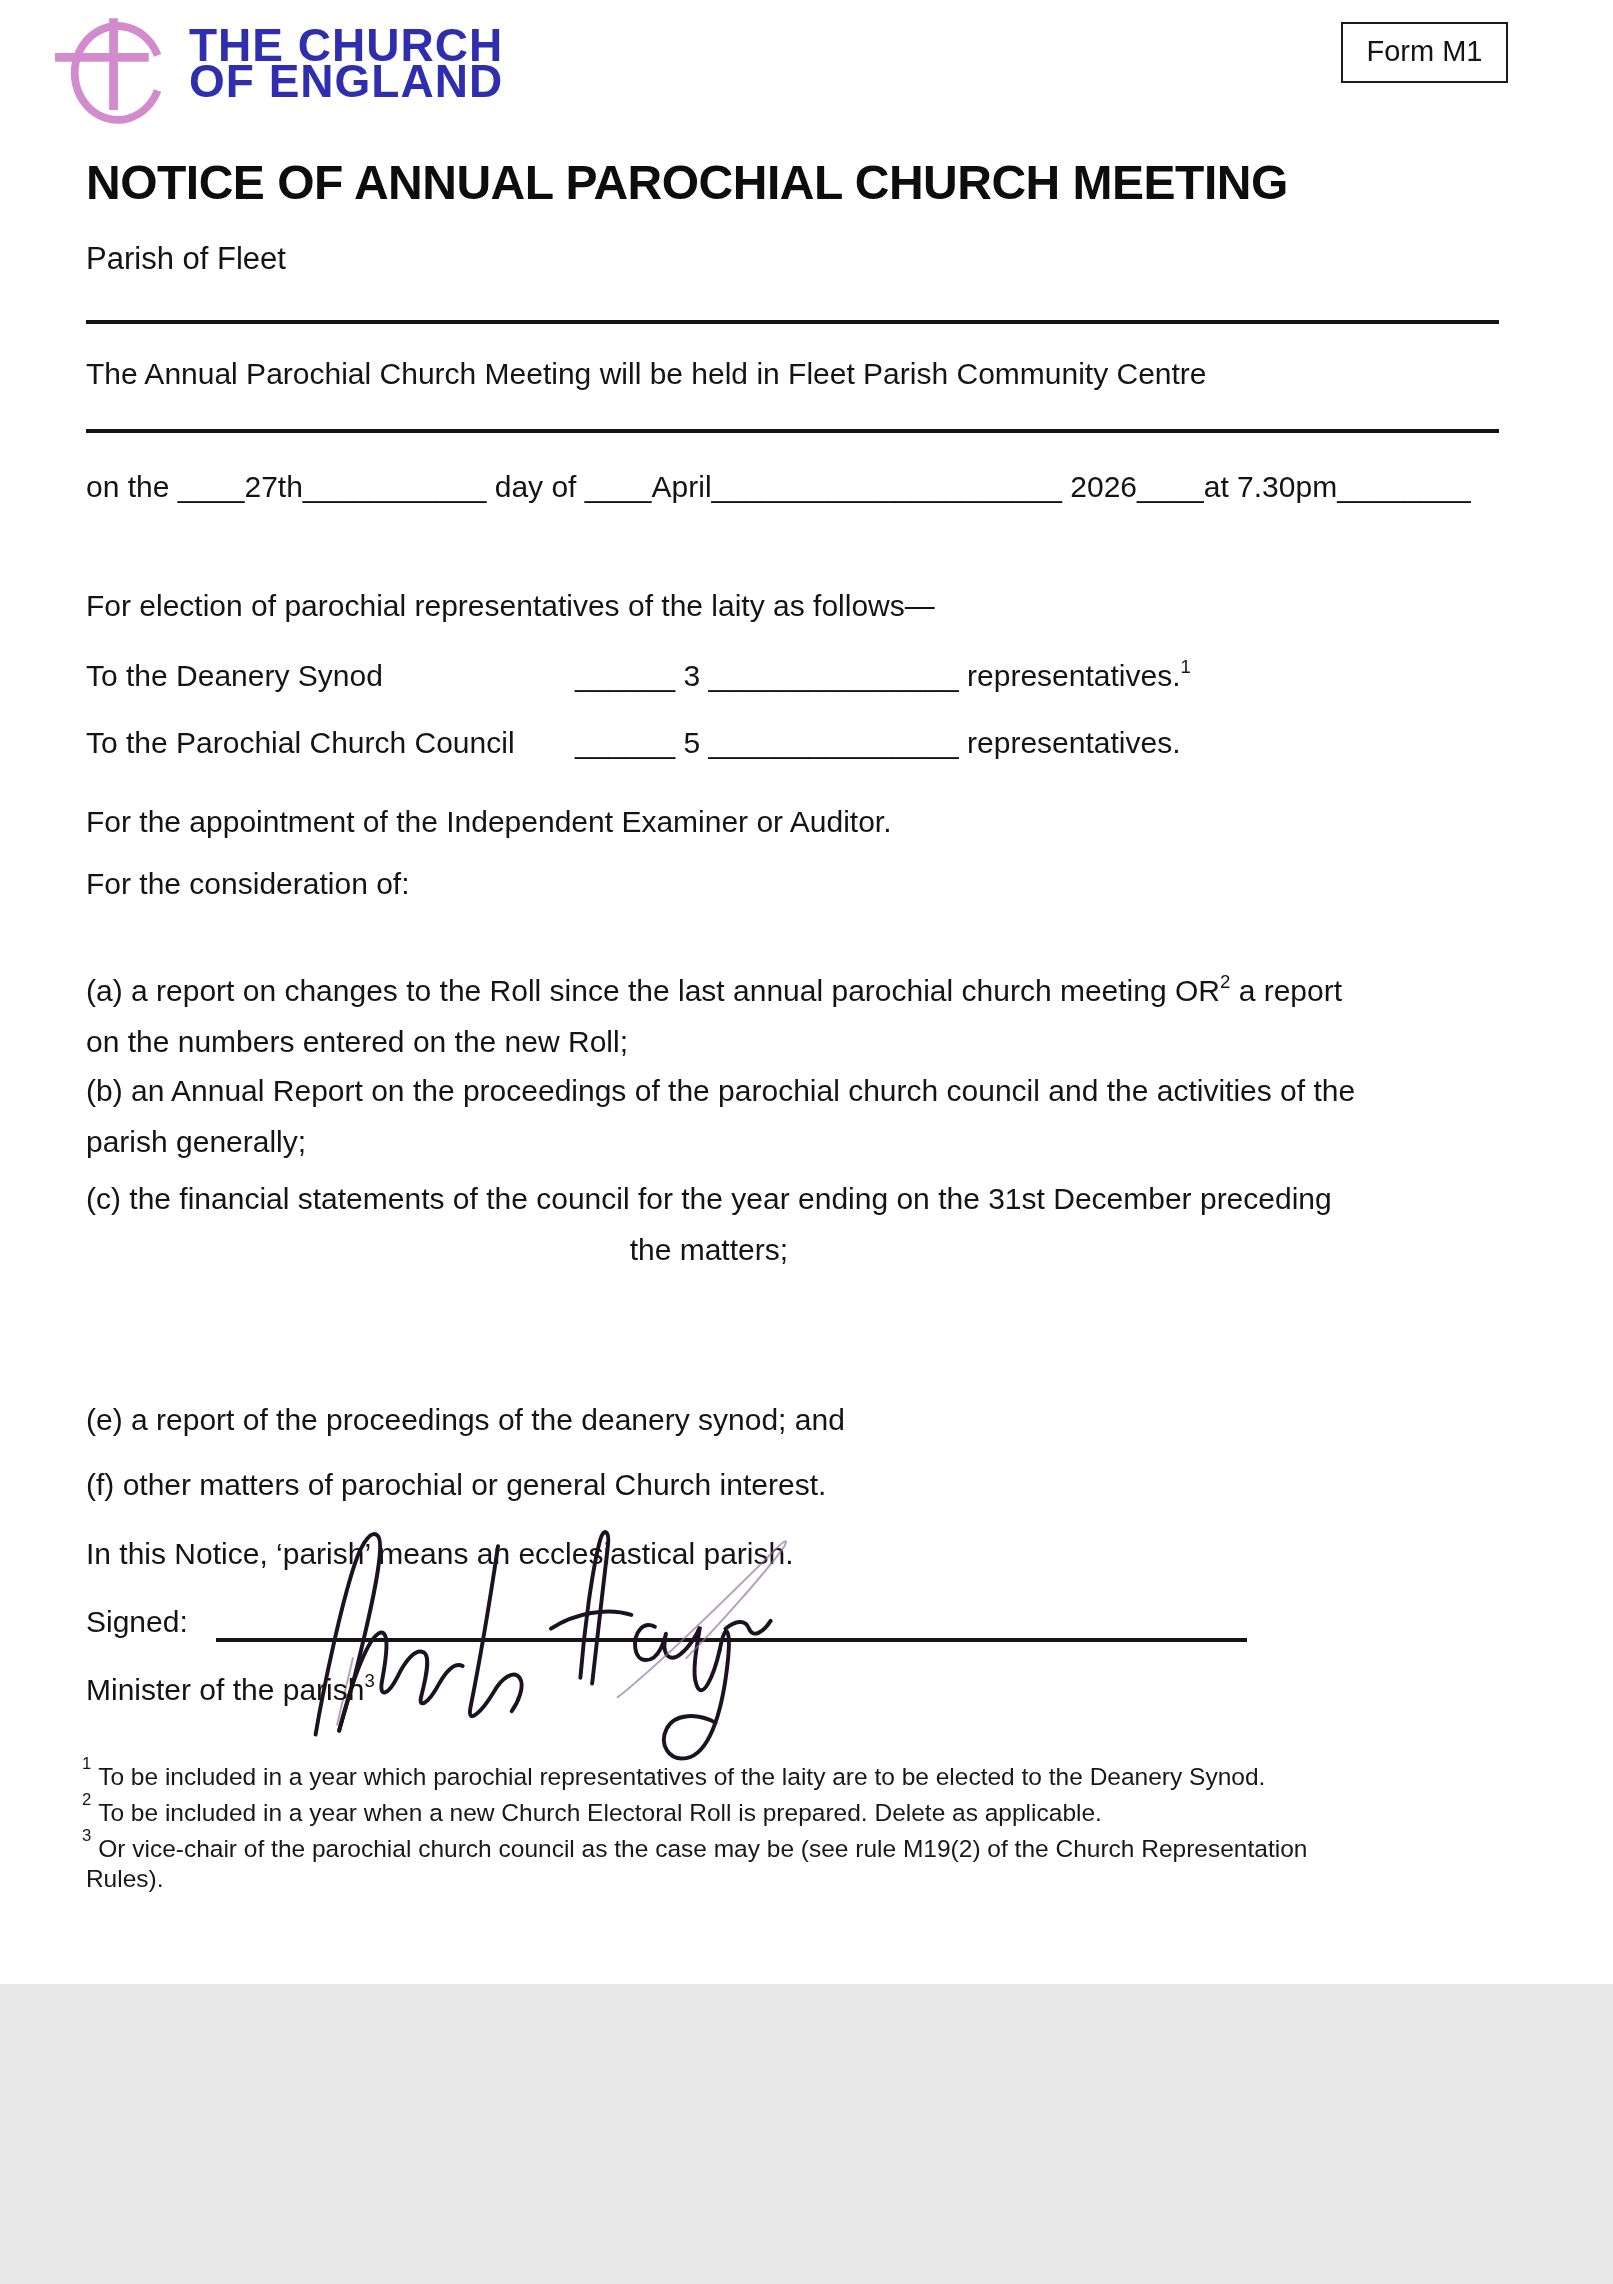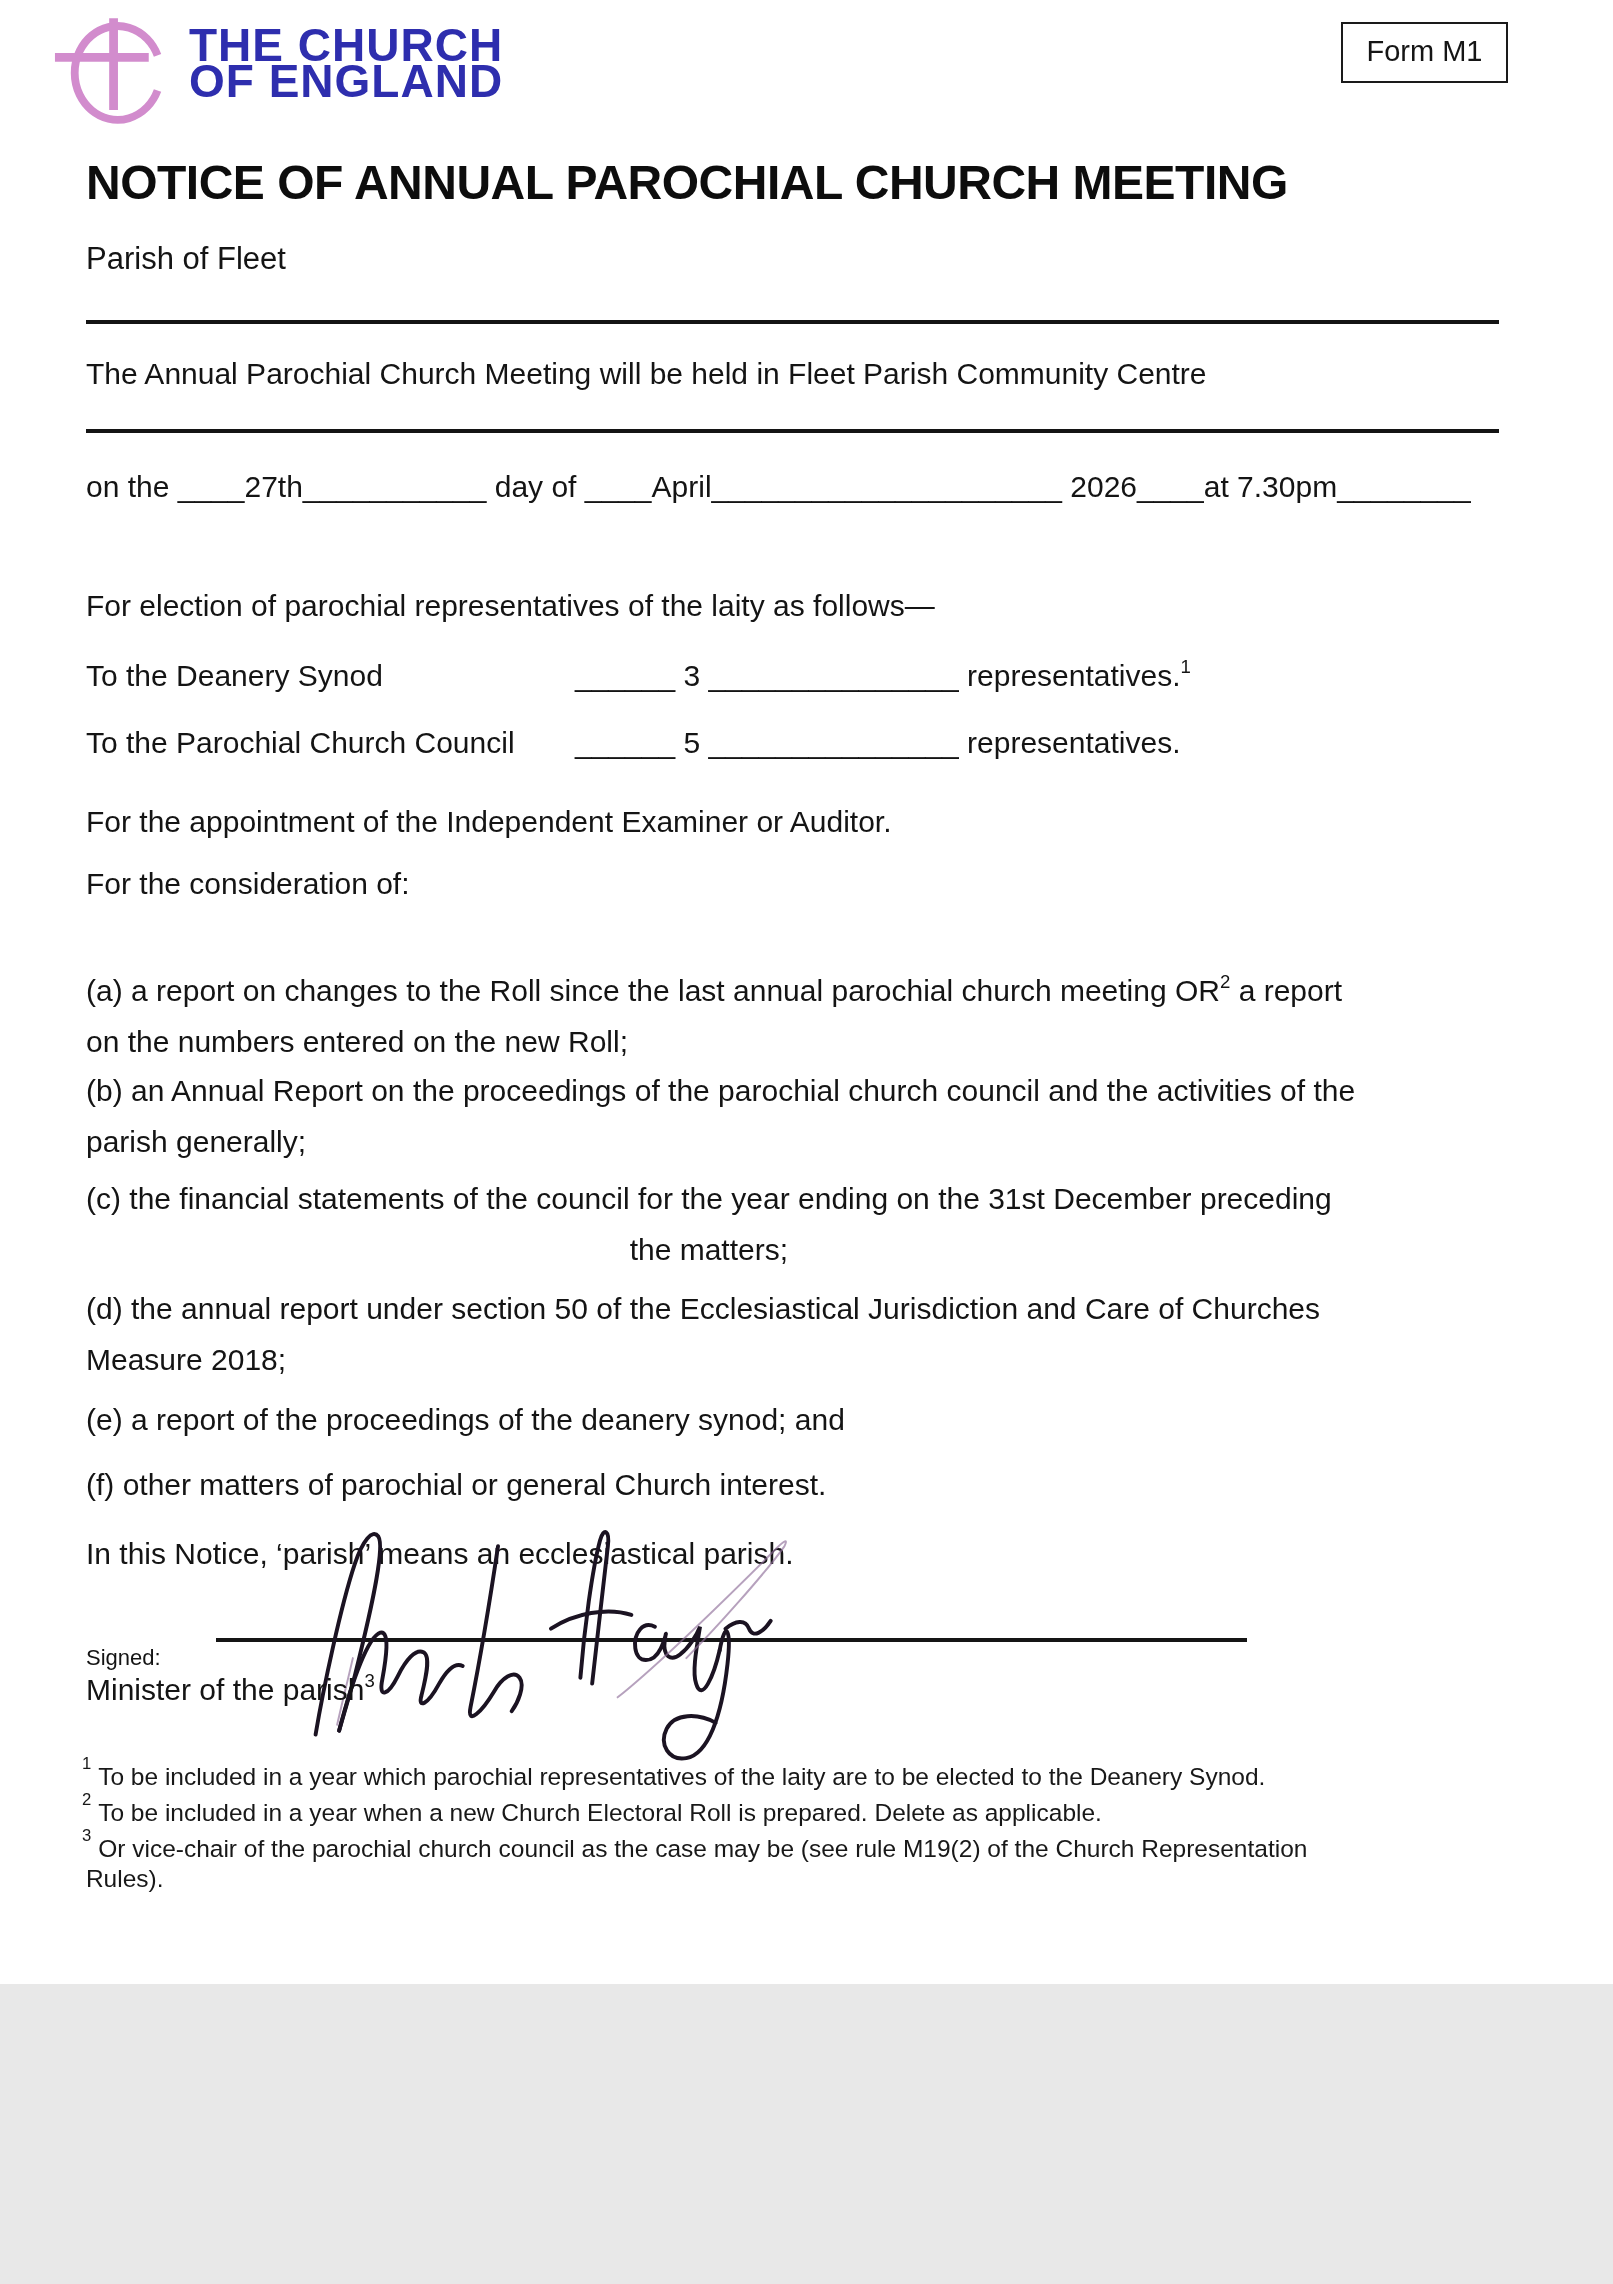--- a/index.html
+++ b/index.html
@@ -37,21 +37,21 @@
   .item-a{top:958px;}
   .item-b{top:1065px;}
   .item-c{top:1173px;text-align:center;}
   .item-d{top:1283px;}
   .item-e{top:1394px;}
   .item-f{top:1459px;}
   .definition{top:1528px;}
   .ln{white-space:nowrap;}
   .fld-label{display:inline-block; width:489px;}
   sup.inline-note{font-size:18.6px; position:relative; top:-2px;}
-  .signed-label{left:86px; top:1645px; font-size:22px;}
+  .signed-label{left:86px; top:1605px; font-size:30px;}
   .signed-line{left:216px; top:1638px; width:1031px; height:3.9px; background:#151515;}
   .signature{left:294px; top:1511px;}
   .minister{left:86px; top:1672px; font-size:30px;}
   .footnotes{left:82px; top:1756px; font-size:24.5px; color:#181818;}
   .fn-line{line-height:30px; white-space:nowrap;}
   .fn-line sup{font-size:16.7px; position:relative; top:-6.9px; margin-right:6.9px;}
   .fn-cont{padding-left:3.9px;}
   .updated{left:86px; top:2039px; width:1437px; text-align:right; font-size:26.5px; color:#1a1a1a;}
 </style>
 </head>
@@ -105,24 +105,20 @@
   <div class="abs body-p item-b">
     <div class="ln">(b) an Annual Report on the proceedings of the parochial church council and the activities of the</div>
     <div class="ln">parish generally;</div>
   </div>
 
   <div class="abs body-p item-c">
     <div class="ln">(c) the financial statements of the council for the year ending on the 31st December preceding</div>
     <div class="ln">the matters;</div>
   </div>
 
-  <div class="abs body-p item-d">
-    <div class="ln">(d) the annual report under section 50 of the Ecclesiastical Jurisdiction and Care of Churches</div>
-    <div class="ln">Measure 2018;</div>
-  </div>
 
   <div class="abs body-p item-e nowrap">(e) a report of the proceedings of the deanery synod; and</div>
 
   <div class="abs body-p item-f nowrap">(f) other matters of parochial or general Church interest.</div>
 
   <div class="abs body-p definition nowrap">In this Notice, ‘parish’ means an ecclesiastical parish.</div>
 
   <div class="abs signed-label">Signed:</div>
   <div class="abs signed-line"></div>
 

